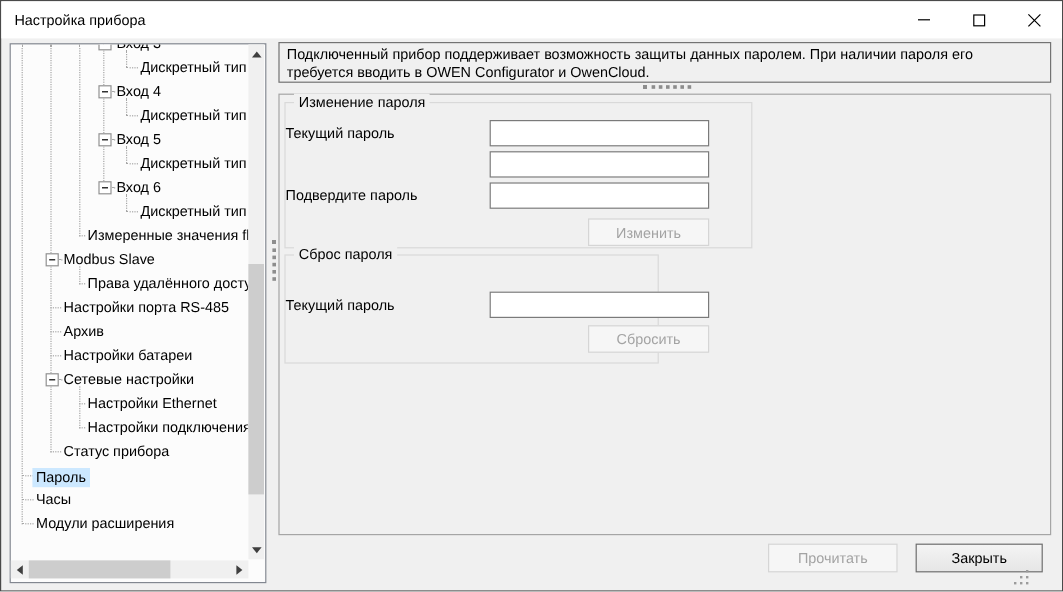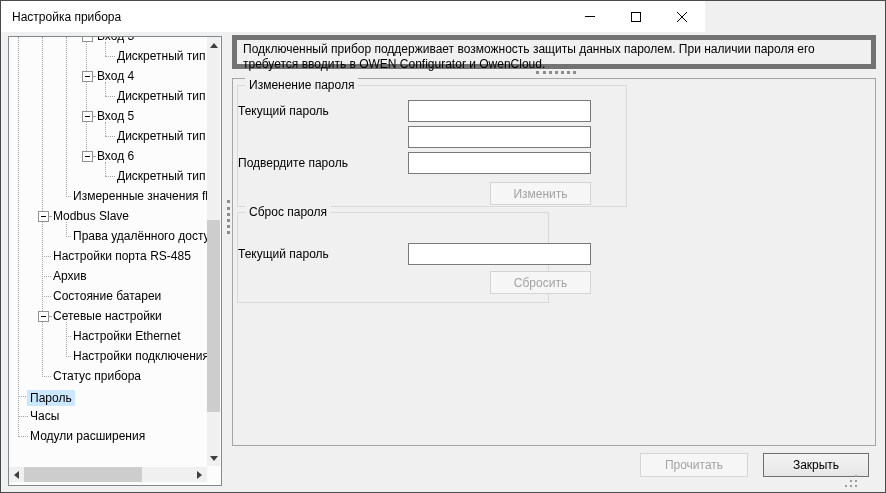--- a/index.html
+++ b/index.html
@@ -3,21 +3,21 @@
 <meta charset="utf-8">
 <style>
   * { box-sizing: border-box; margin: 0; padding: 0; }
   html,body { background:#e8e8e8; }
   .window {
     position: relative; width: 886px; height: 493px;
     border: 1px solid #4a4a4a; background: #f0f0f0; overflow: hidden;
     font-family: "Liberation Sans", sans-serif; font-size: 12px; color: #000;
   }
   
-  .titlebar { position:absolute; left:0; top:0; width:704px; height:31px; background:#fff; display:flex; align-items:center;text-align:right; }
+  .titlebar { position:absolute; left:0; top:0; width:884px; height:31px; background:#fff; display:flex; align-items:center;text-align:right; }
   .title { padding-left:11px; font-size:12px; }
   .win-controls { margin-left:auto; display:flex; height:31px; }
   .win-btn { width:46px; height:31px; display:flex; align-items:center; justify-content:center; }
   .glyph-min { width:10px; height:1px; background:#000; }
   .glyph-max { width:10px; height:10px; border:1px solid #000; }
   
   .tree-panel { position:absolute; left:7px; top:35px; width:214px; height:450px; background:#fcfcfc; border:1px solid #828790; }
   .tree-viewport { position:absolute; left:0; top:0; width:198px; height:429px; overflow:hidden; }
   .tree-guide { position:absolute; width:0; border-left:1px dotted #a6a6a6; }
   .tree-hstub { position:absolute; height:0; border-top:1px dotted #a6a6a6; }
@@ -34,21 +34,21 @@
   .arr-lf { width:0; height:0; border-top:4px solid transparent; border-bottom:4px solid transparent; border-right:5px solid #3f3f3f; }
   .arr-rt { width:0; height:0; border-top:4px solid transparent; border-bottom:4px solid transparent; border-left:5px solid #3f3f3f; }
   .vthumb { position:absolute; left:0; top:183px; width:13px; height:192px; background:#cdcdcd; }
   .hscroll { position:absolute; left:0; top:430px; width:198px; height:15px; background:#f0f0f0; }
   .hsb-btn { position:absolute; top:0; width:15px; height:15px; display:flex; align-items:center; justify-content:center; }
   .hthumb { position:absolute; left:15px; top:0; width:118px; height:15px; background:#cdcdcd; }
   
   .v-grip { position:absolute; left:226px; top:199px; width:0; height:34px; border-left:3px dotted #8d8d8d; }
   .h-grip { position:absolute; left:535px; top:70px; width:40px; height:0; border-top:3px dotted #8d8d8d; }
   
-  .desc-panel { position:absolute; left:231px; top:34px; width:644px; height:34px; background:#f0f0f0; border:5px solid #737373; padding:2px 6px; line-height:15px; }
+  .desc-panel { position:absolute; left:231px; top:34px; width:644px; height:34px; background:#f0f0f0; border:1px solid #737373; padding:2px 6px; line-height:15px; }
   .content-panel { position:absolute; left:231px; top:77px; width:644px; height:368px; background:#f0f0f0; border:1px solid #a5a5a5; }
   .groupbox { position:absolute; border:1px solid #d9d9d9; }
   .group-change { left:4px; top:6px; width:390px; height:122px; }
   .group-reset  { left:4px; top:133px; width:312px; height:91px; }
   .group-legend { position:absolute; top:-8px; left:7px; background:#f0f0f0; padding:0 4px; }
   .pw-label { position:absolute; left:0; width:157px; height:22px; line-height:22px; }
   .pw-input { position:absolute; left:170px; width:183px; height:22px; border:1px solid #7a7a7a; background:#fff; padding:1px 3px; font-family:"Liberation Sans",sans-serif; font-size:12px; }
   .btn { position:absolute; font-family:"Liberation Sans",sans-serif; font-size:12px; text-align:center; }
   .btn-disabled { background:#f6f6f6; border:1px solid #d5d5d5; color:#a3a3a3; }
   .btn-enabled { background:linear-gradient(#f4f4f4,#e6e6e6); border:1px solid #6e6e6e; color:#000; }
@@ -113,21 +113,21 @@
         <div class="tree-hstub" style="left: 40px; top: 179px; width: 2px;"></div>
         <div class="tree-expander" style="left: 29px; top: 174px;"></div>
         <span class="tree-label" style="left: 41px; top: 171px;">Modbus Slave</span>
         <div class="tree-hstub" style="left: 57px; top: 199px; width: 5px;"></div>
         <span class="tree-label" style="left: 61px; top: 191px;">Права удалённого доступа</span>
         <div class="tree-hstub" style="left: 33px; top: 219px; width: 9px;"></div>
         <span class="tree-label" style="left: 41px; top: 211px;">Настройки порта RS-485</span>
         <div class="tree-hstub" style="left: 33px; top: 239px; width: 9px;"></div>
         <span class="tree-label" style="left: 41px; top: 231px;">Архив</span>
         <div class="tree-hstub" style="left: 33px; top: 259px; width: 9px;"></div>
-        <span class="tree-label" style="left: 41px; top: 251px;">Состояние батареи</span>
+        <span class="tree-label" style="left: 41px; top: 251px;">Настройки батареи</span>
         <div class="tree-hstub" style="left: 40px; top: 279px; width: 2px;"></div>
         <div class="tree-expander" style="left: 29px; top: 274px;"></div>
         <span class="tree-label" style="left: 41px; top: 271px;">Сетевые настройки</span>
         <div class="tree-hstub" style="left: 57px; top: 299px; width: 5px;"></div>
         <span class="tree-label" style="left: 61px; top: 291px;">Настройки Ethernet</span>
         <div class="tree-hstub" style="left: 57px; top: 319px; width: 5px;"></div>
         <span class="tree-label" style="left: 61px; top: 311px;">Настройки подключения к</span>
         <div class="tree-hstub" style="left: 33px; top: 339px; width: 9px;"></div>
         <span class="tree-label" style="left: 41px; top: 331px;">Статус прибора</span>
         <div class="tree-hstub" style="left: 9px; top: 359px; width: 10px;"></div>

